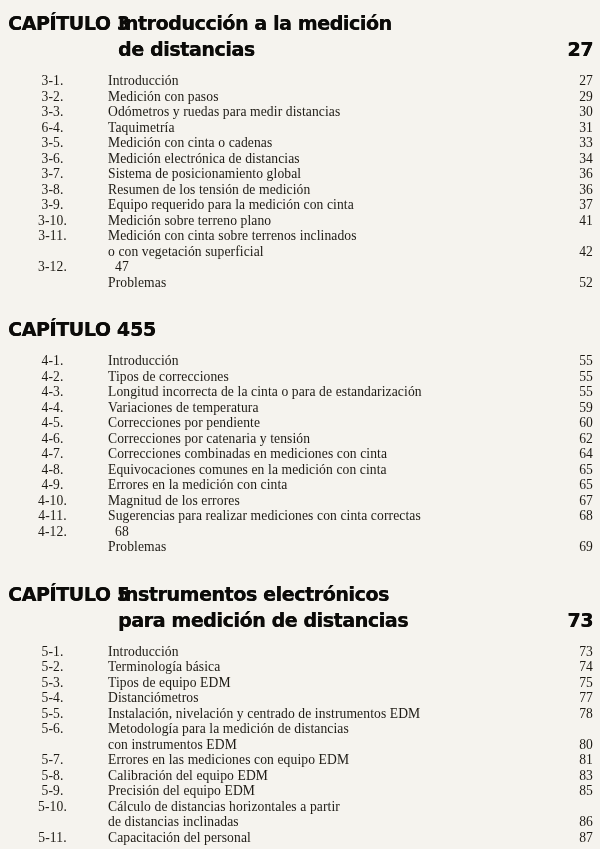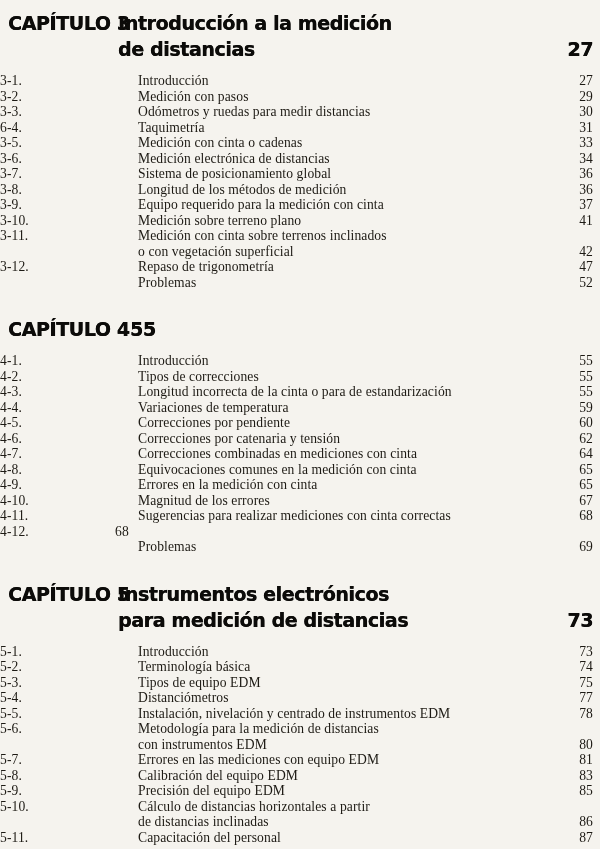--- a/index.html
+++ b/index.html
@@ -38,22 +38,22 @@
 
   .items { margin-top: 11px; }
 
   .row {
     display: flex;
     padding-right: 7px;
     font-size: 13.6px;
     line-height: 15.5px;
     letter-spacing: 0.1px;
   }
-  .num { width: 105px; flex-shrink: 0; text-align: left; align-self: flex-start; }
-  .ttl { margin-left: 33px; flex: 1; }
+  .num { width: 105px; flex-shrink: 0; text-align: center; align-self: flex-start; }
+  .ttl { margin-left: 3px; flex: 1; }
   .ttl .line1, .ttl .line2 { display: block; }
   .pg  { margin-left: 10px; align-self: flex-end; text-align: right; }
 </style>
 </head>
 <body>
 
 <div class="page" style="--paper: #f5f3ee; --ink: #1d1a14; --ink_heavy: #0c0b09;">
   <section class="chapter">
     <div class="chapter-head">
       <span class="chapter-label">CAPÍTULO 3</span>
@@ -123,21 +123,21 @@
     <span class="ttl">
       <span class="line1">Sistema de posicionamiento global</span>
 
     </span>
     <span class="pg">36</span>
   </div>
 
   <div class="row">
     <span class="num">3-8.</span>
     <span class="ttl">
-      <span class="line1">Longitud de los métodos de medición</span>
+      <span class="line1">Resumen de los tensión de medición</span>
 
     </span>
     <span class="pg">36</span>
   </div>
 
   <div class="row">
     <span class="num">3-9.</span>
     <span class="ttl">
       <span class="line1">Equipo requerido para la medición con cinta</span>
 
@@ -158,24 +158,20 @@
     <span class="num">3-11.</span>
     <span class="ttl">
       <span class="line1">Medición con cinta sobre terrenos inclinados</span>
       <span class="line2">o con vegetación superficial</span>
     </span>
     <span class="pg">42</span>
   </div>
 
   <div class="row">
     <span class="num">3-12.</span>
-    <span class="ttl">
-      <span class="line1">Repaso de trigonometría</span>
-
-    </span>
     <span class="pg">47</span>
   </div>
 
   <div class="row">
     <span class="num"></span>
     <span class="ttl">
       <span class="line1">Problemas</span>
 
     </span>
     <span class="pg">52</span>

